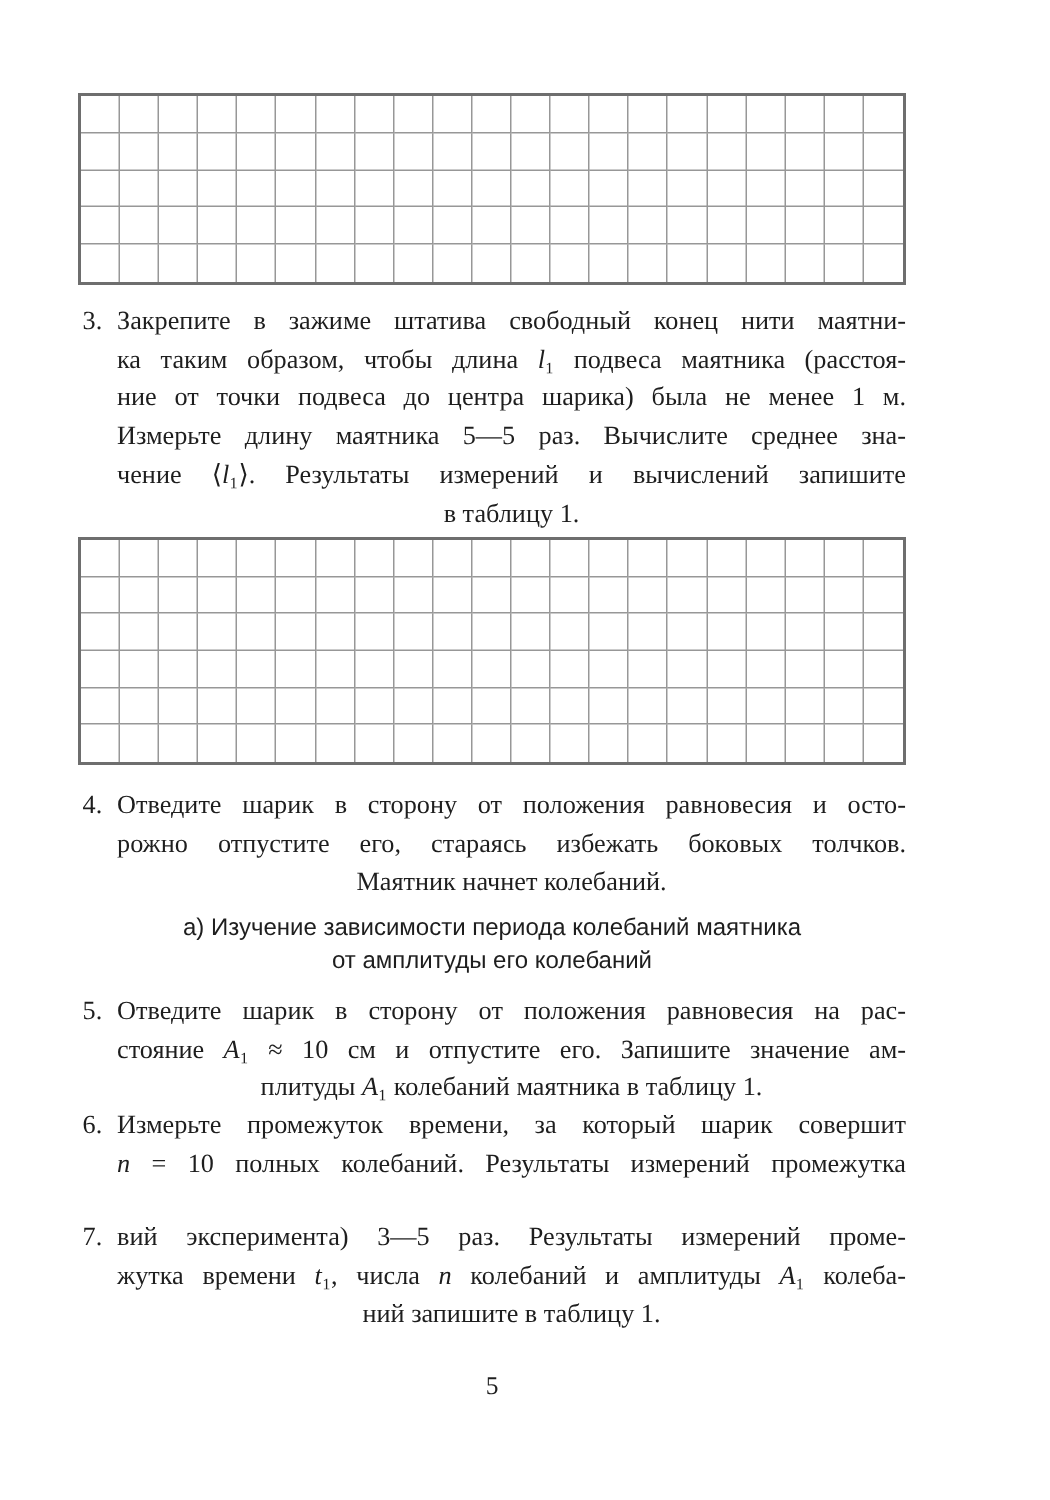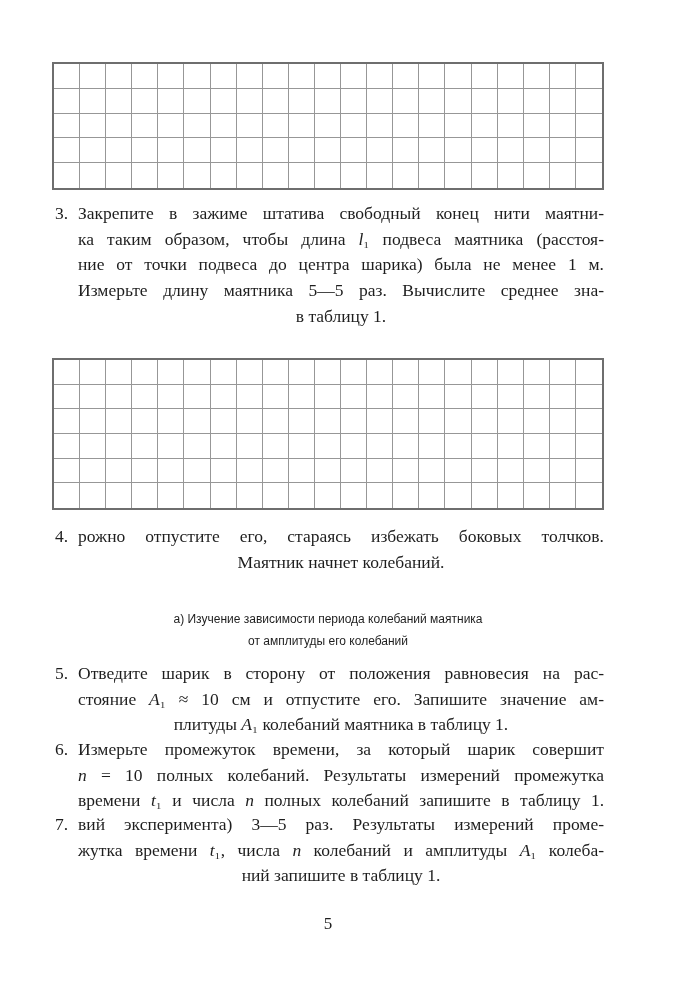--- a/index.html
+++ b/index.html
@@ -47,21 +47,21 @@
   }
   .line { text-align: center; }
   .line.jl { text-align: justify; text-align-last: justify; font-family: Liberation Serif, serif; }
   .line i { font-style: italic; }
 
   .heading {
     position: absolute;
     left: 52px;
     width: 552px;
     font-family: "Liberation Sans", "DejaVu Sans", sans-serif;
-    font-size: 12px;
+    font-size: 16px;
     line-height: 22px;
     text-align: center;
     color: var(--text, #1e1e1e);
   }
   .heading .line { text-align: center; }
 
   .page-number {
     position: absolute;
     left: 52px;
     width: 552px;
@@ -183,20 +183,21 @@
       <div class="cell lc lr"></div>
     </div>
 
   <div class="step" style="top:201px">
     <span class="num">3.</span>
     <div class="body">
         <div class="line jl">Закрепите в зажиме штатива свободный конец нити маятни-</div>
         <div class="line jl">ка таким образом, чтобы длина <i>l</i>₁ подвеса маятника (расстоя-</div>
         <div class="line jl">ние от точки подвеса до центра шарика) была не менее 1 м.</div>
         <div class="line jl">Измерьте длину маятника 5—5 раз. Вычислите среднее зна-</div>
+        <div class="line jl">чение ⟨<i>l</i>₁⟩. Результаты измерений и вычислений запишите</div>
         <div class="line">в таблицу 1.</div>
       </div>
   </div>
 
   <div class="grid-table" id="grid2" style="grid-template-columns: repeat(21, 1fr); grid-template-rows: repeat(6, 1fr);">
       <div class="cell"></div>
       <div class="cell"></div>
       <div class="cell"></div>
       <div class="cell"></div>
       <div class="cell"></div>
@@ -319,20 +320,21 @@
       <div class="cell lr"></div>
       <div class="cell lr"></div>
       <div class="cell lr"></div>
       <div class="cell lr"></div>
       <div class="cell lc lr"></div>
     </div>
 
   <div class="step" style="top:524px">
     <span class="num">4.</span>
     <div class="body">
+        <div class="line jl">Отведите шарик в сторону от положения равновесия и осто-</div>
         <div class="line jl">рожно отпустите его, стараясь избежать боковых толчков.</div>
         <div class="line">Маятник начнет колебаний.</div>
       </div>
   </div>
 
   <div class="heading centered" style="top:608px">
       <div class="line">а) Изучение зависимости периода колебаний маятника</div>
       <div class="line">от амплитуды его колебаний</div>
     </div>
 
@@ -343,21 +345,20 @@
         <div class="line jl">стояние <i>A</i>₁ ≈ 10 см и отпустите его. Запишите значение ам-</div>
         <div class="line">плитуды <i>A</i>₁ колебаний маятника в таблицу 1.</div>
       </div>
   </div>
 
   <div class="step" style="top:737px">
     <span class="num">6.</span>
     <div class="body">
         <div class="line jl">Измерьте промежуток времени, за который шарик совершит</div>
         <div class="line jl"><i>n</i> = 10 полных колебаний. Результаты измерений промежутка</div>
-        <div class="line jl">времени <i>t</i>₁ и числа <i>n</i> полных колебаний запишите в таблицу 1.</div>
       </div>
   </div>
 
   <div class="step" style="top:812px">
     <span class="num">7.</span>
     <div class="body">
         <div class="line jl">вий эксперимента) 3—5 раз. Результаты измерений проме-</div>
         <div class="line jl">жутка времени <i>t</i>₁, числа <i>n</i> колебаний и амплитуды <i>A</i>₁ колеба-</div>
         <div class="line">ний запишите в таблицу 1.</div>
       </div>

